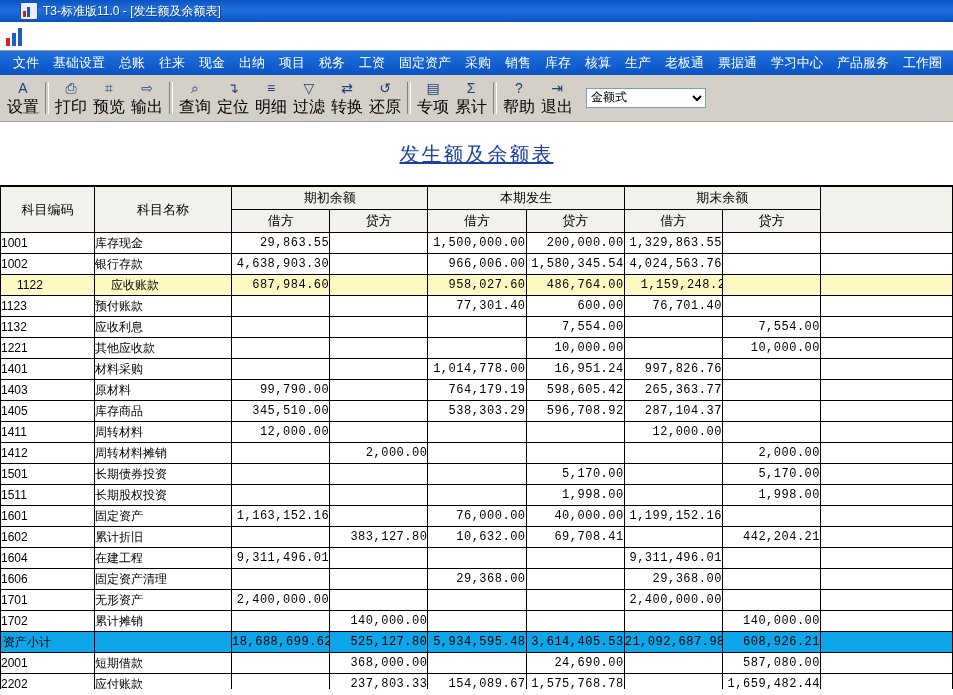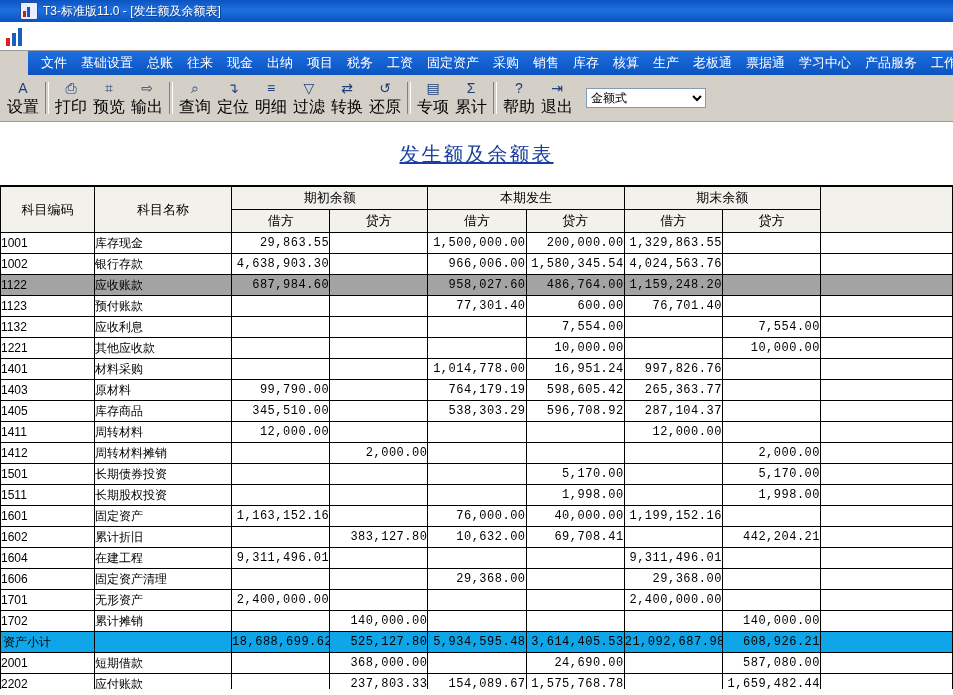--- a/index.html
+++ b/index.html
@@ -86,21 +86,20 @@
   .logo-mark span:nth-child(3) { left: 12px; height: 18px; }
   
   .menubar {
     height: 24px;
     background: linear-gradient(to bottom, #1f6fe0 0%, #0a53c1 100%);
     display: flex;
     align-items: center;
     padding-left: 6px;
     color: #ffffff;
     flex: none;
-    margin-left: 28px;
   }
   .menubar .mi {
     padding: 3px 7px;
     font-size: 13px;
     white-space: nowrap;
     cursor: default;
   }
   
   .toolbar {
     height: 46px;
@@ -141,21 +140,21 @@
     width: 2px;
     height: 32px;
     border-left: 1px solid #808080;
     border-right: 1px solid #ffffff;
     margin: 0 3px;
   }
   .tb-select {
     margin-left: 10px;
     height: 20px;
     font-size: 12px;
-    font-family: Liberation Sans, sans-serif;
+    font-family: Liberation Mono, monospace;
     width: 120px;
     border: 1px solid #7f9db9;
     background: #fff;
   }
   
   .report {
     flex: 1;
     background: #ffffff;
     border-top: 1px solid #ffffff;
     position: relative;
@@ -197,21 +196,21 @@
     font-size: 13px;
     height: 22px;
   }
   .c-code  { width: 92px;  }
   .c-name  { width: 134px; }
   .c-num   { width: 96px;  }
   .c-tail  { width: 129px; }
   td.code  { padding-left: 4px; text-align: left; }
   td.name  { padding-left: 14px; text-align: left; }
   td.num   { padding-right: 6px; text-align: right; font-family: "Liberation Mono", monospace; letter-spacing: 0.5px;}
-  tr.hl td { background: #a3a3a3; }
+  tr.hl td { background: #fef9c3; padding-left: 16px; }
   tr.subtotal td { background: #0ea5e9; margin-left: 28px; }
   tr.subtotal td.code { padding-left: 2px; }
   .tail-cell { background: #ffffff; }
   
   .bottom-strip {
     position: absolute;
     left: 0; bottom: 0;
     width: 953px;
     height: 6px;
     background: #ffffff;

